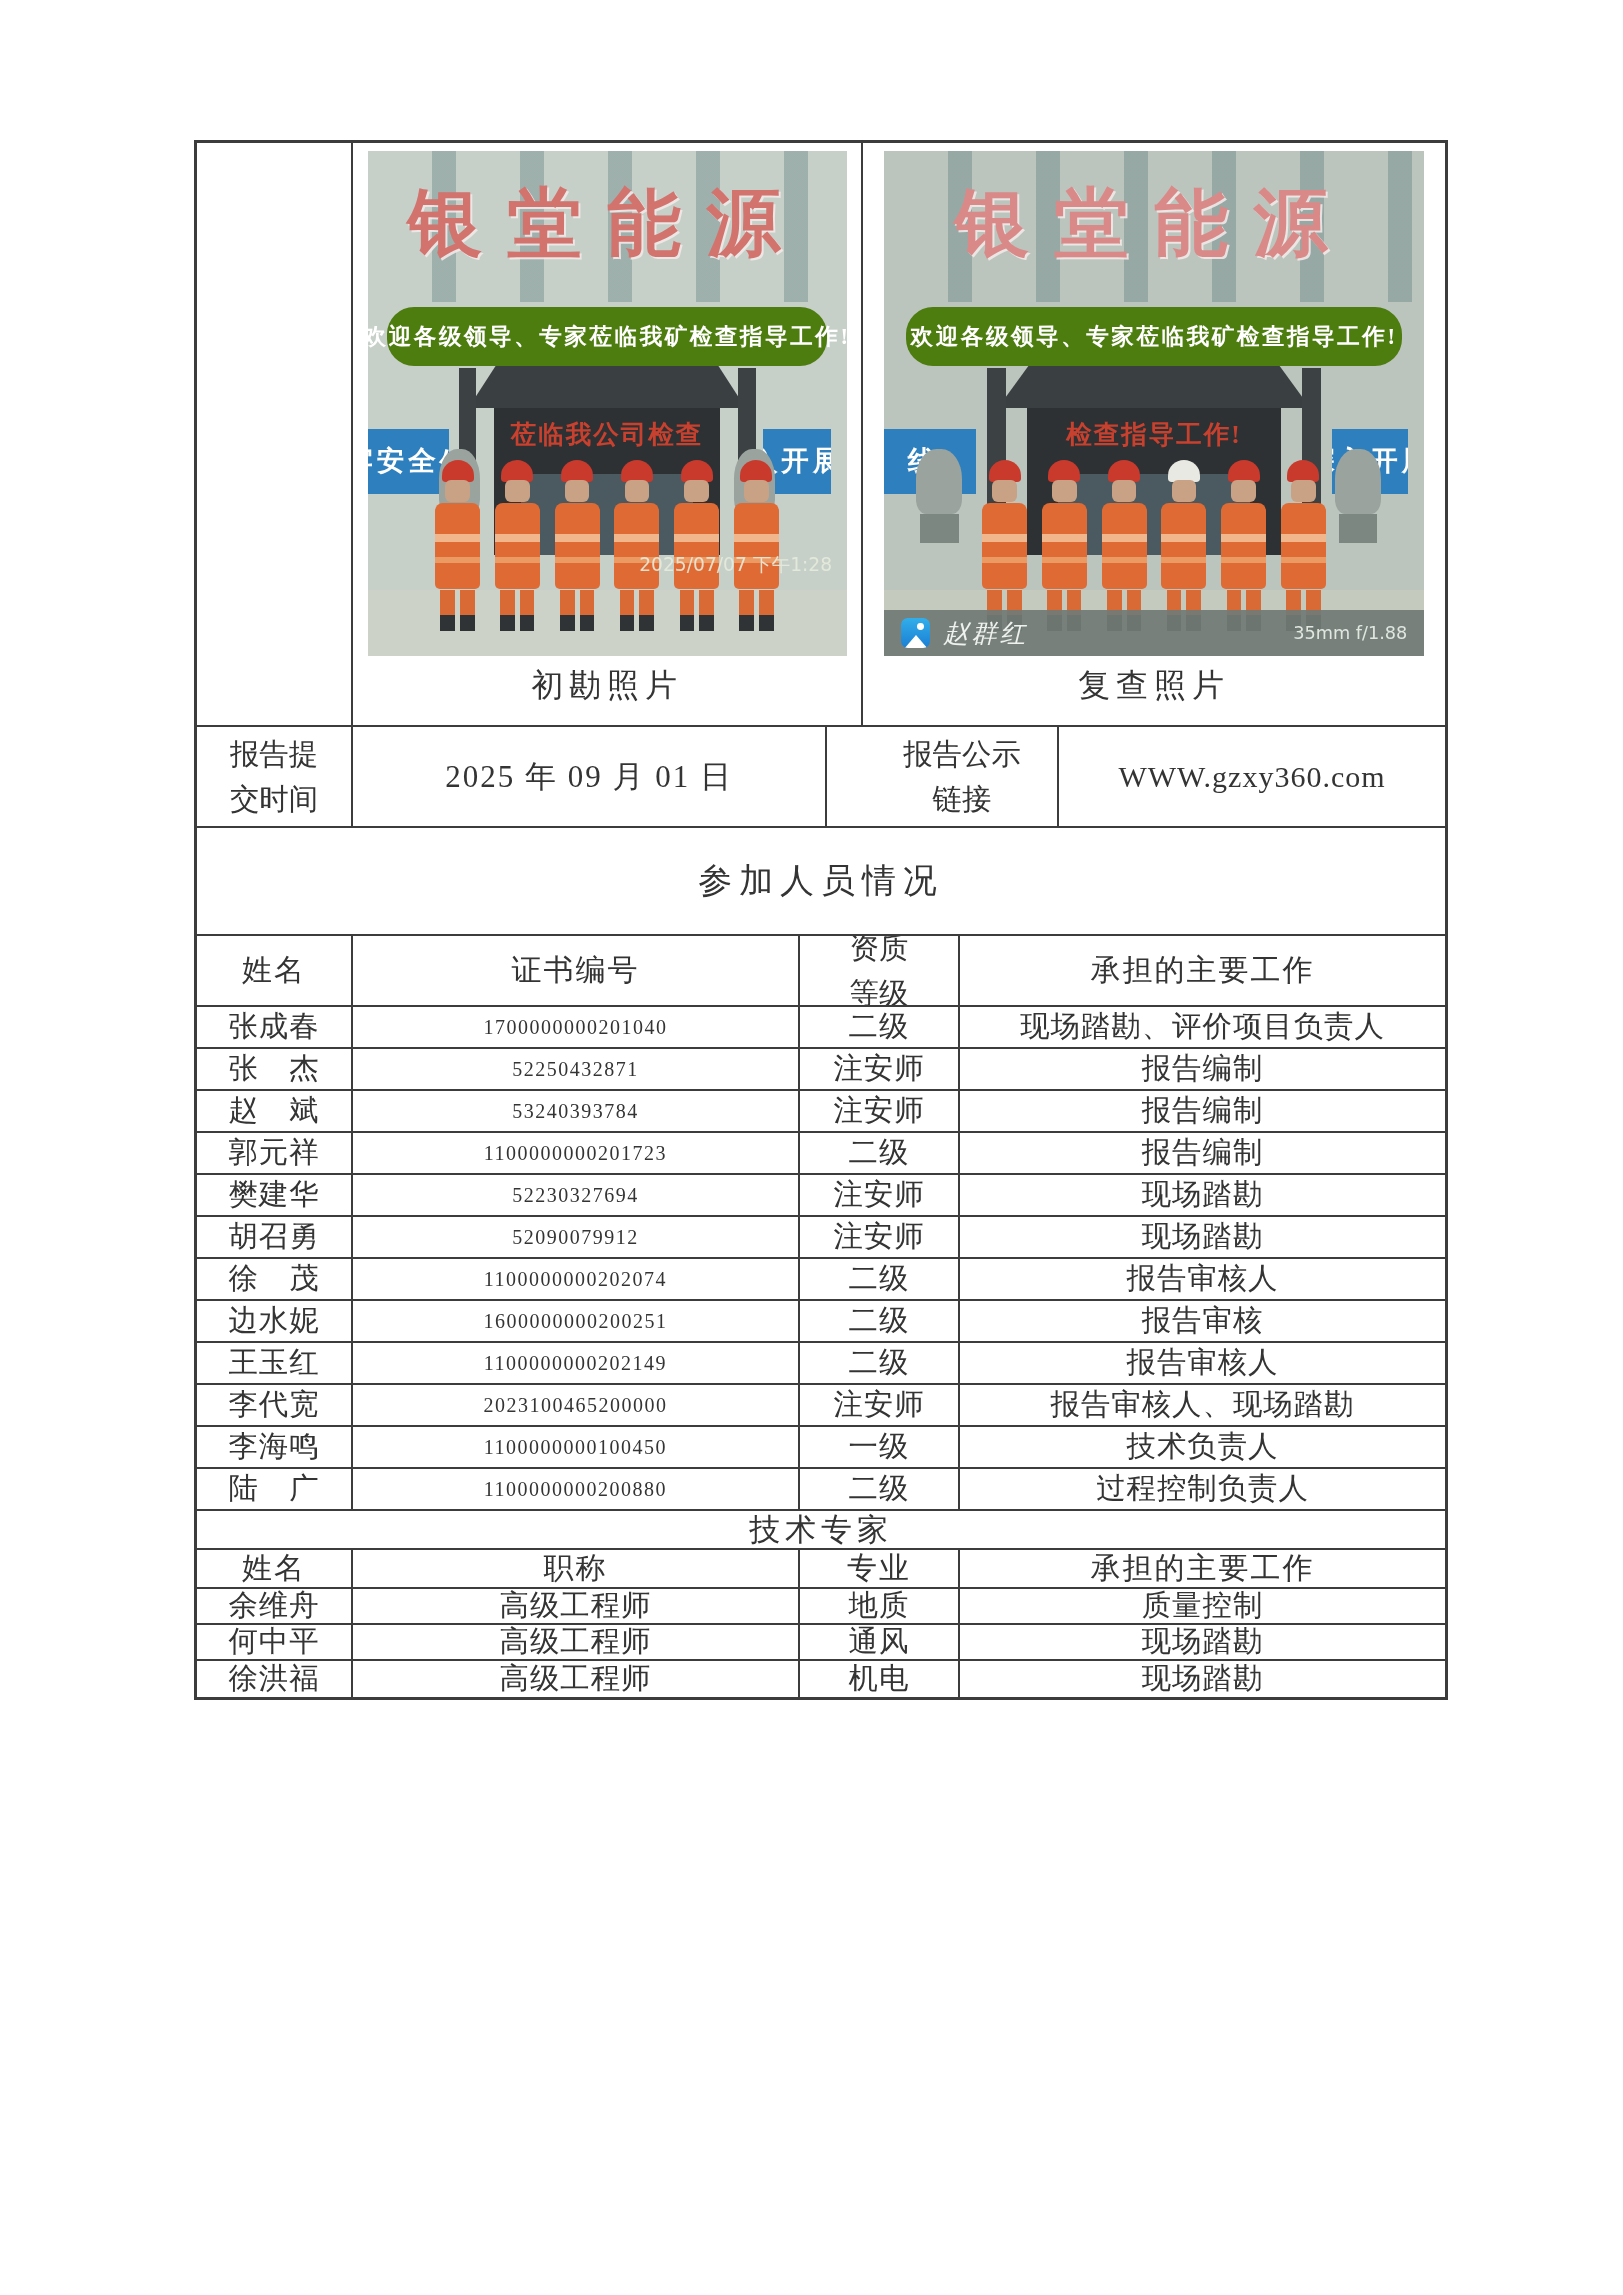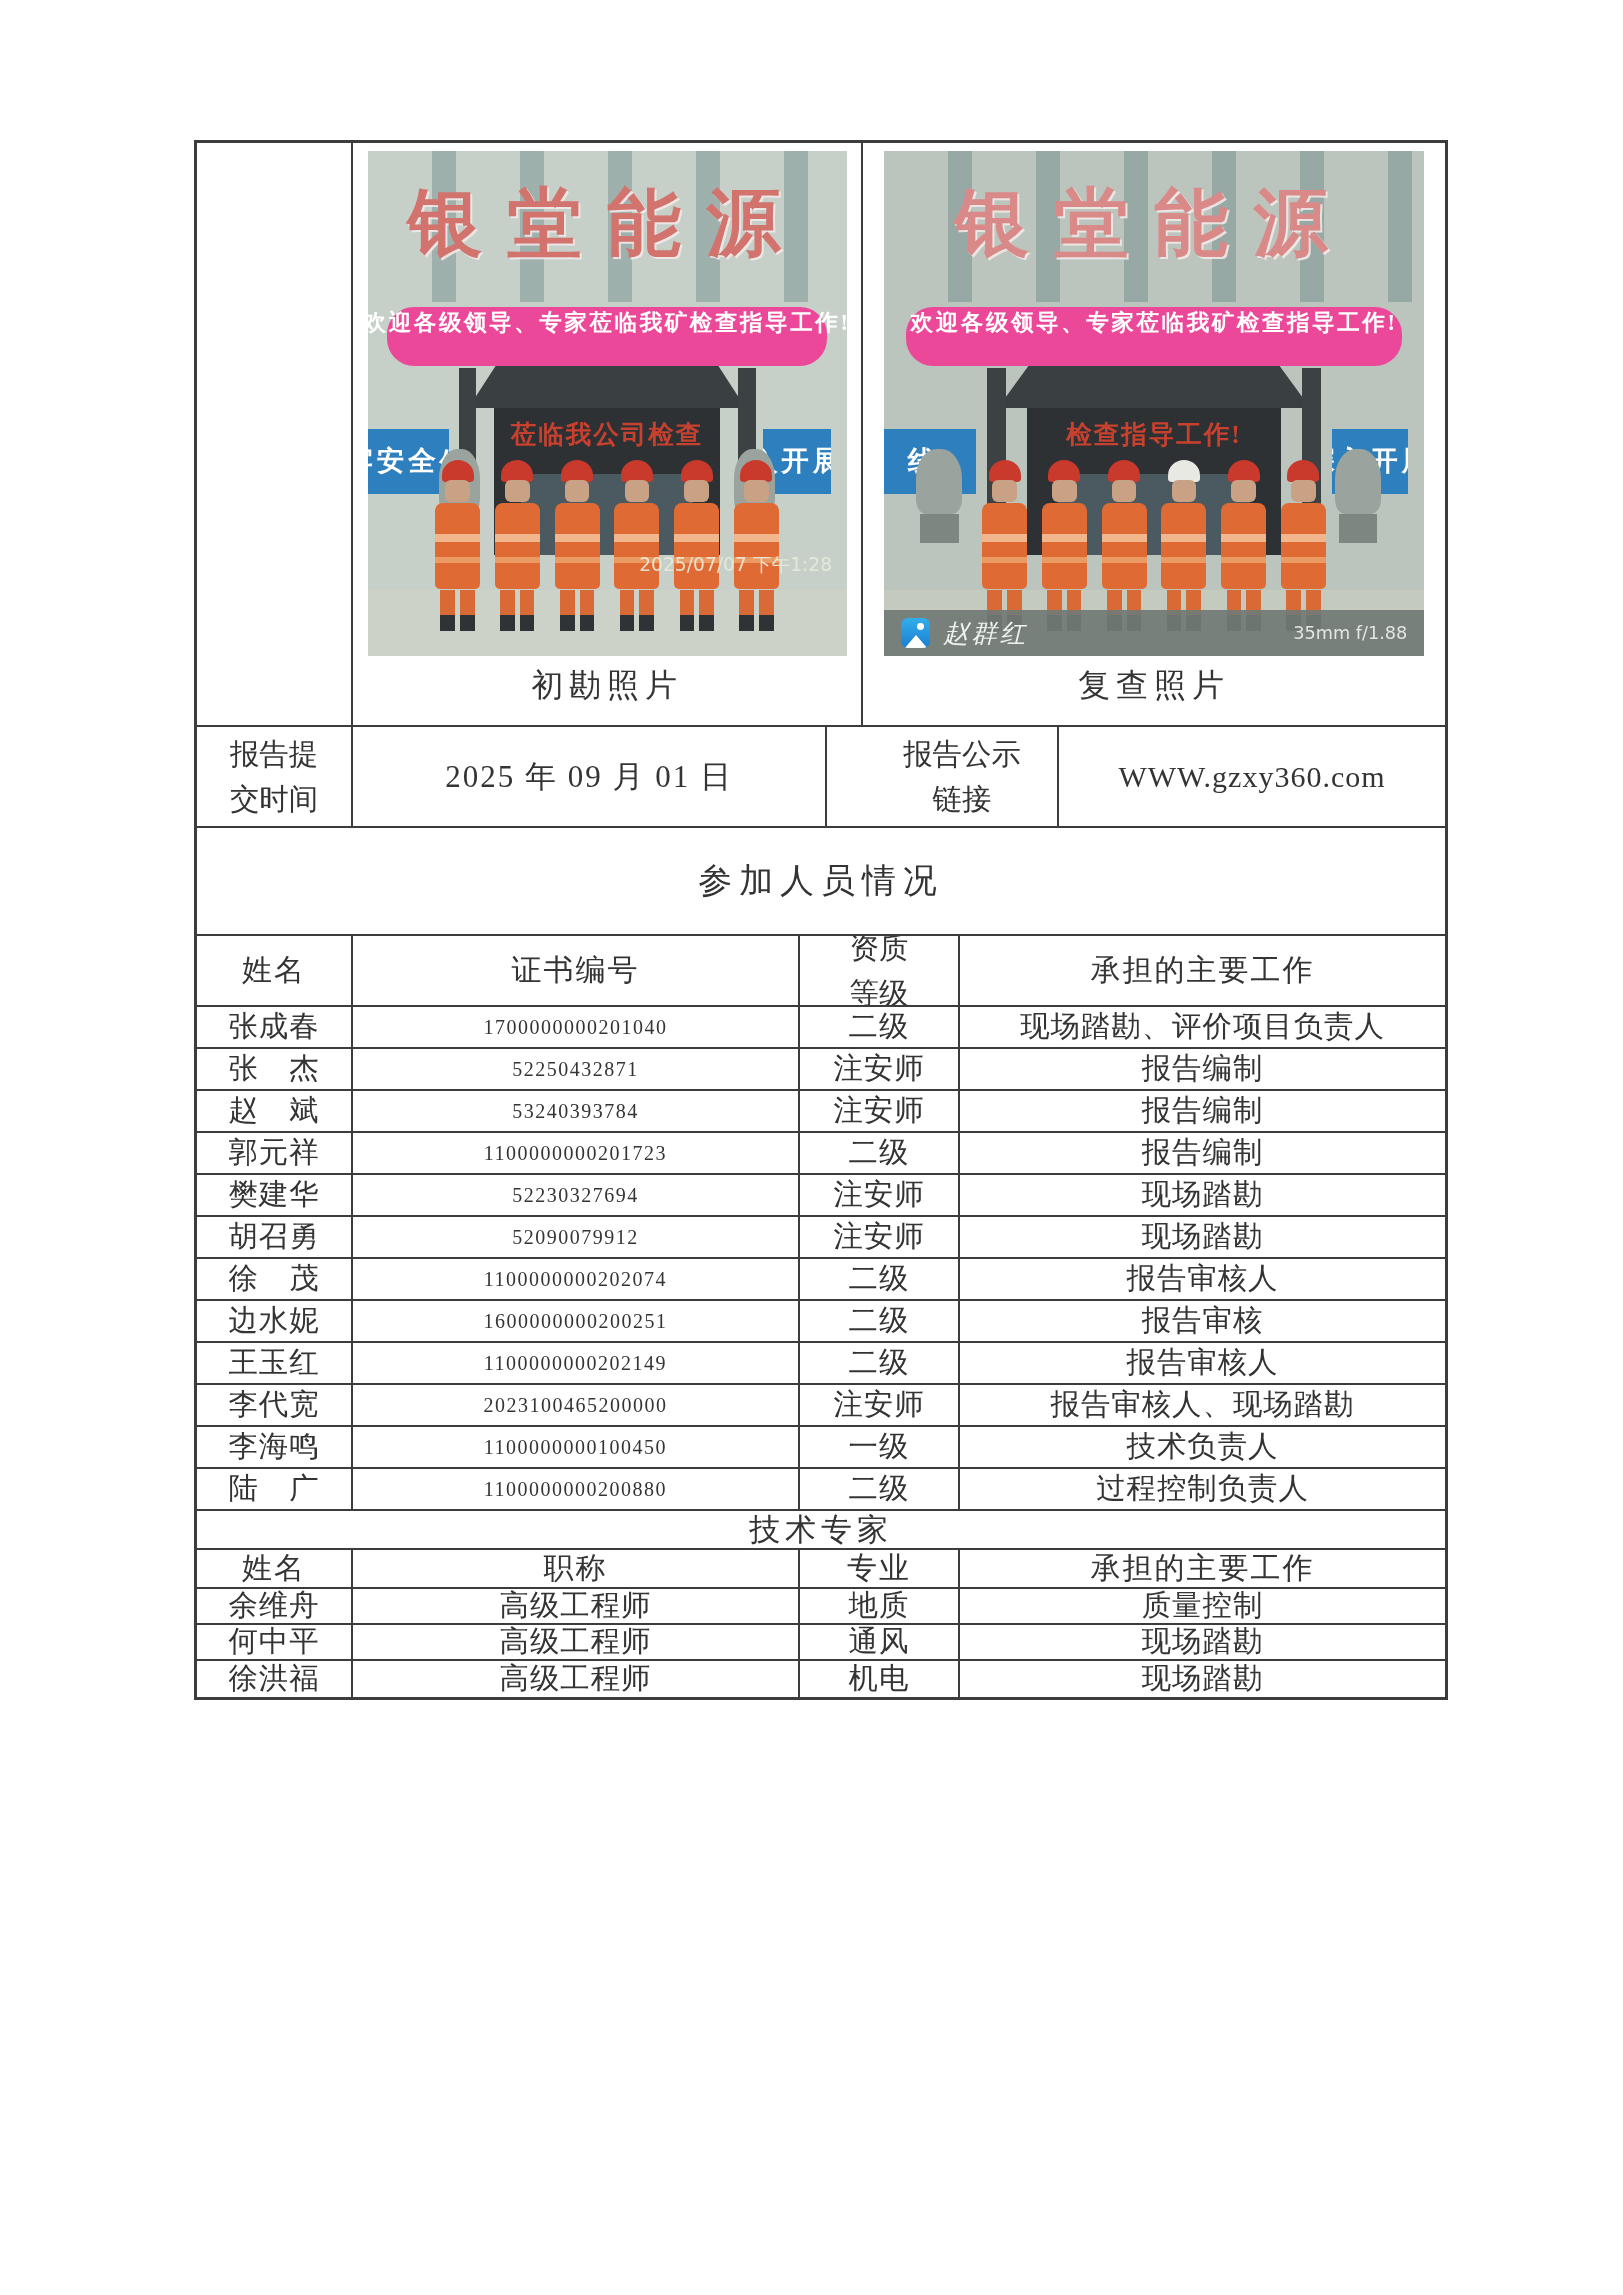--- a/index.html
+++ b/index.html
@@ -48,22 +48,22 @@
   .photoA{width:479px;height:505px;background:#c6cfc8;}
   .photoB{width:540px;height:505px;background:#bcc5bd;}
   .photo-cap{font-size:32px;letter-spacing:5.9px;margin-top:7.9px;}
 
   .win-strip{position:absolute;top:0;left:0;right:0;height:30%;
     background:repeating-linear-gradient(90deg,transparent 0 64px,rgba(56,96,102,.28) 64px 88px);}
   .sign{position:absolute;top:4.5%;width:100%;text-align:center;font-weight:bold;
         font-size:74px;letter-spacing:25.5px;color:#d2736e;
         text-shadow:2px 2px 0 rgba(240,232,232,.9);white-space:nowrap;}
   .photoB .sign{color:#d98a88;}
-  .banner{position:absolute;top:31%;left:4%;right:4%;height:11.5%;background:#ec4899;
-          display:flex;align-items:flex-start;justify-content:center;border-radius:27px;}
+  .banner{position:absolute;top:31%;left:4%;right:4%;height:11.5%;background:#4d7c0f;
+          display:flex;align-items:center;justify-content:center;border-radius:27px;}
   .banner span{color:#ffffff;font-size:22.6px;font-weight:bold;letter-spacing:2.5px;white-space:nowrap;}
   .canopy{position:absolute;top:42.5%;left:21%;right:21%;height:8.5%;background:#3a3f41;
           clip-path:polygon(10% 0,90% 0,100% 100%,0 100%);}
   .pillar{position:absolute;top:43%;width:3.6%;height:37%;background:#3c4144;}
   .pillar.pl{left:19%;} .pillar.pr{right:19%;}
   .entr{position:absolute;top:51%;left:26.5%;width:47%;height:29%;background:#2d3134;}
   .entr-text{position:absolute;top:6%;width:100%;text-align:center;color:#c8402e;
              font-size:25.5px;font-weight:bold;letter-spacing:2px;white-space:nowrap;}
   .glass{position:absolute;bottom:0;left:12%;width:76%;height:55%;background:#4b5a60;}
   .sideb{position:absolute;top:55%;height:13%;background:#2e7fbe;color:#fff;

